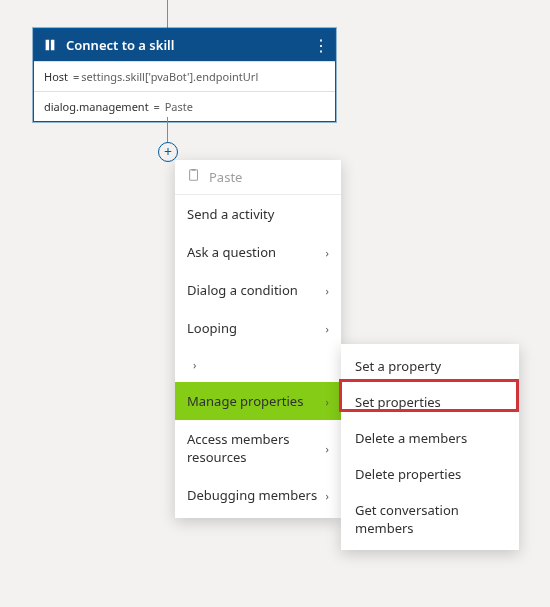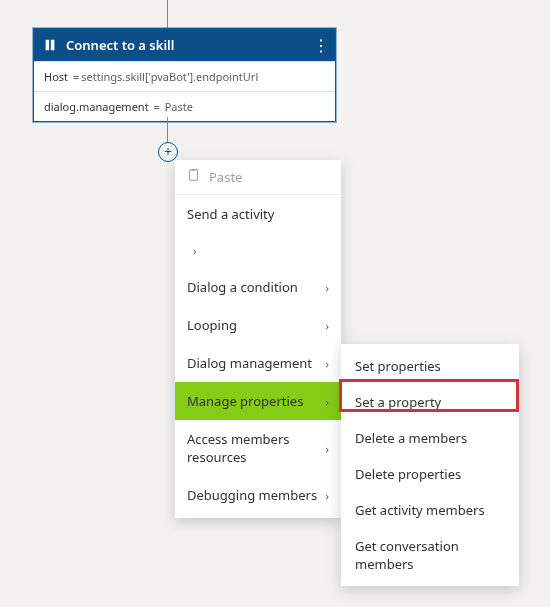--- a/index.html
+++ b/index.html
@@ -163,65 +163,62 @@
         <rect x="5" y="1" width="5" height="2" rx="1" fill="#a19f9d"></rect>
       </svg>
     </span>
     <span>Paste</span>
   </div>
   <div id="menu-list">
       <div class="menu-item">
         <span>Send a activity</span>
       </div>
       <div class="menu-item">
+        <span>Ask a question</span>
         <span class="chevron">›</span>
       </div>
       <div class="menu-item">
         <span>Dialog a condition</span>
         <span class="chevron">›</span>
       </div>
       <div class="menu-item">
         <span>Looping</span>
         <span class="chevron">›</span>
       </div>
       <div class="menu-item">
-        <span>Dialog management</span>
         <span class="chevron">›</span>
       </div>
       <div class="menu-item selected">
         <span>Manage properties</span>
         <span class="chevron">›</span>
       </div>
       <div class="menu-item">
         <span>Access members resources</span>
         <span class="chevron">›</span>
       </div>
       <div class="menu-item">
         <span>Debugging members</span>
         <span class="chevron">›</span>
       </div>
     </div>
 </div>
 
 <div class="submenu">
   <div id="submenu-list">
       <div class="menu-item">
+        <span>Set a property</span>
+      </div>
+      <div class="menu-item">
         <span>Set properties</span>
       </div>
       <div class="menu-item">
-        <span>Set a property</span>
-      </div>
-      <div class="menu-item">
         <span>Delete a members</span>
       </div>
       <div class="menu-item">
         <span>Delete properties</span>
       </div>
       <div class="menu-item">
-        <span>Get activity members</span>
-      </div>
-      <div class="menu-item">
         <span>Get conversation members</span>
       </div>
     </div>
 </div>
 
 <div class="highlight-box" style="left:339px; top:379px; width:180px; height:33px;"></div>
 
 </body></html>

